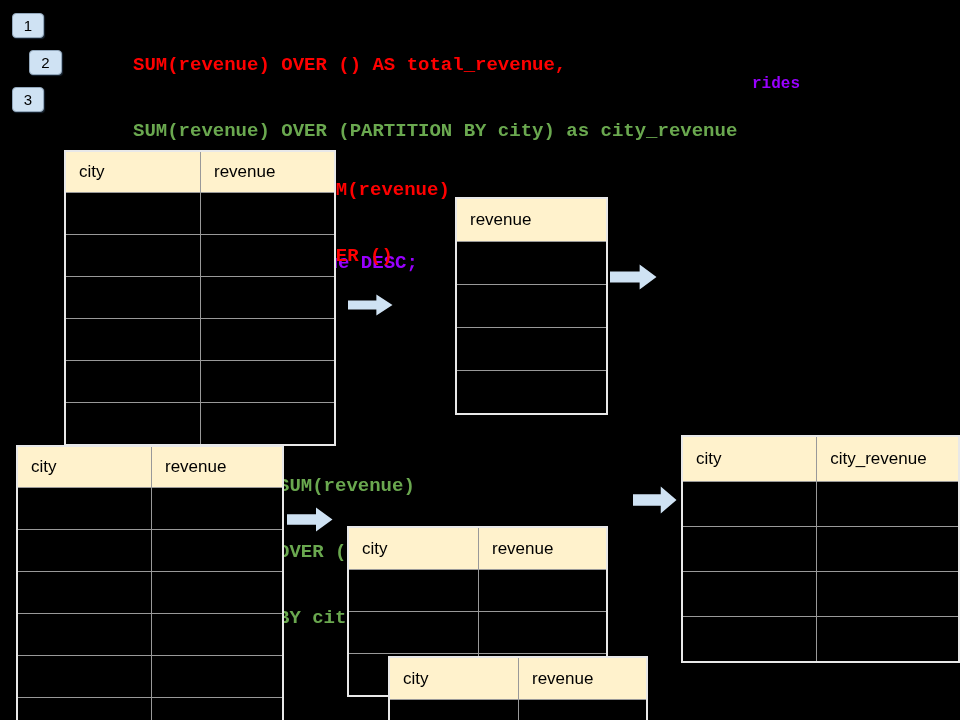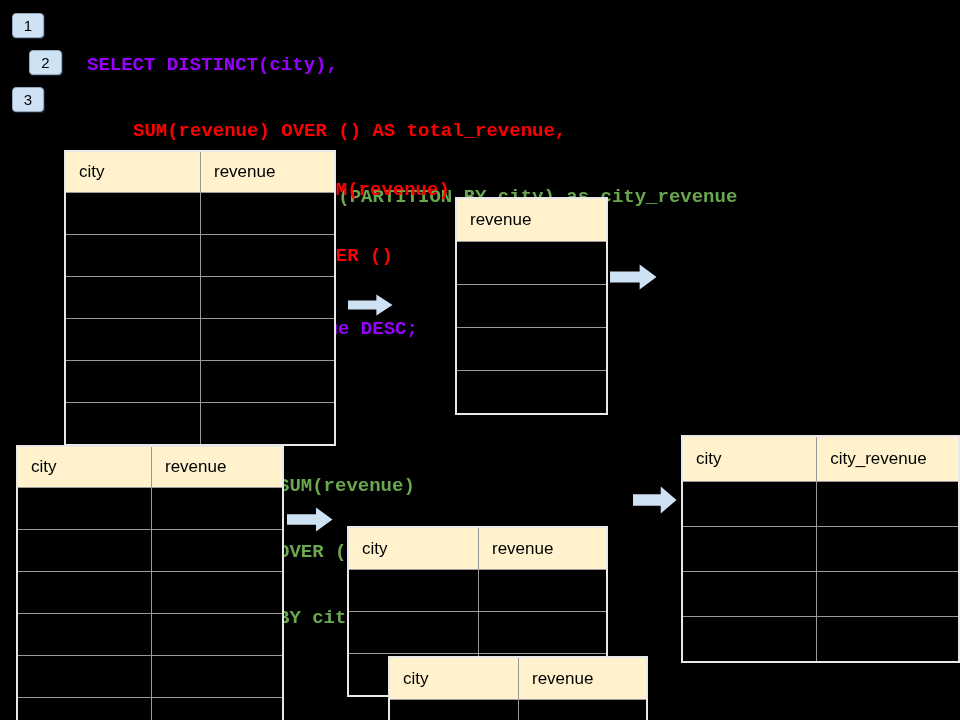--- a/index.html
+++ b/index.html
@@ -110,28 +110,28 @@
 </head>
 <body>
 
 <div class="stage">
 
   <div class="badge" id="badge-1">1</div>
   <div class="badge" id="badge-2">2</div>
   <div class="badge" id="badge-3">3</div>
 
   <div class="code">
-    <div class="code-line" style="color: rgb(153, 0, 255);">SELECT DISTINCT(city),</div>
     <div class="code-line ind2" style="color: rgb(255, 0, 0);">SUM(revenue) OVER () AS total_revenue,</div>
     <div class="code-line ind2" style="color: rgb(106, 168, 79);">SUM(revenue) OVER (PARTITION BY city) as city_revenue</div>
     <div class="code-line ind1" style="color: rgb(153, 0, 255);">FROM rides</div>
     <div class="code-line ind1" style="color: rgb(153, 0, 255);">ORDER by city_revenue DESC;</div>
   </div>
 
   <div class="side-note" style="color: rgb(153, 0, 255);">
+    <div>rides</div>
   </div>
 
   <div class="ann" id="ann-total" style="color: rgb(255, 0, 0);">
     <div>SUM(revenue)</div>
     <div>OVER ()</div>
   </div>
 
   <div class="ann" id="ann-partition" style="color: rgb(106, 168, 79);">
     <div>SUM(revenue)</div>
     <div>OVER (PARTITION</div>

